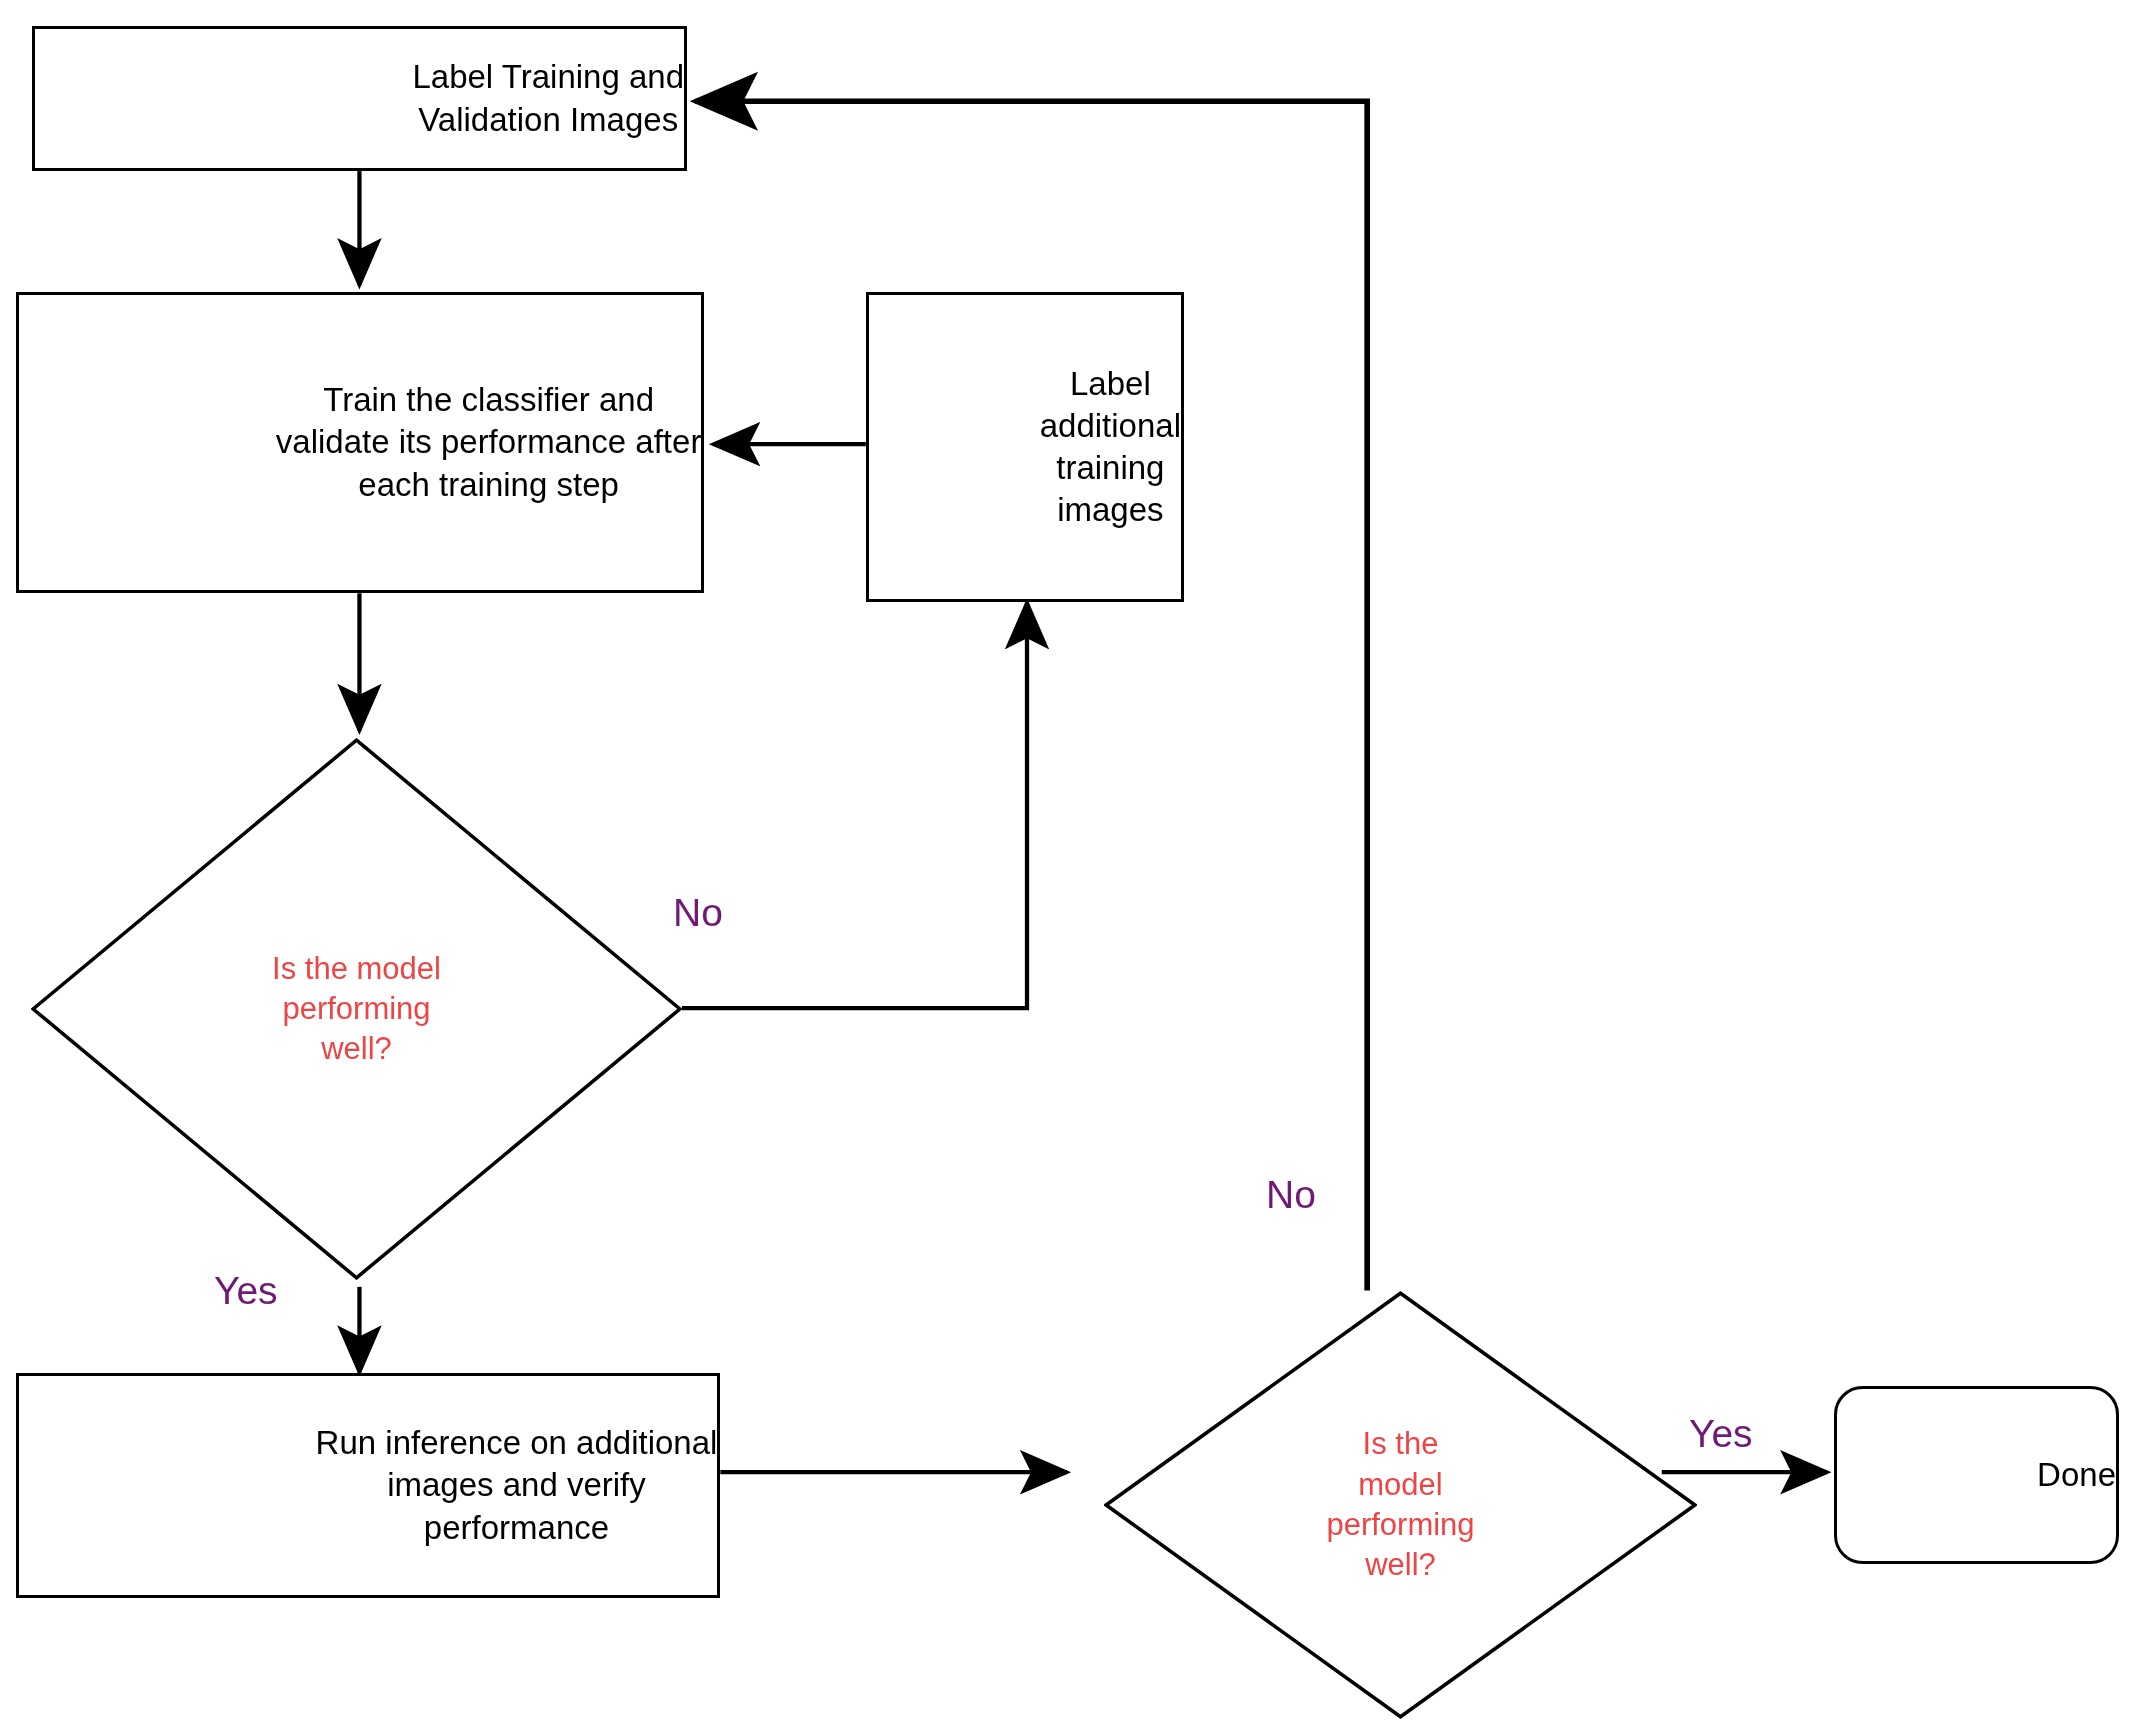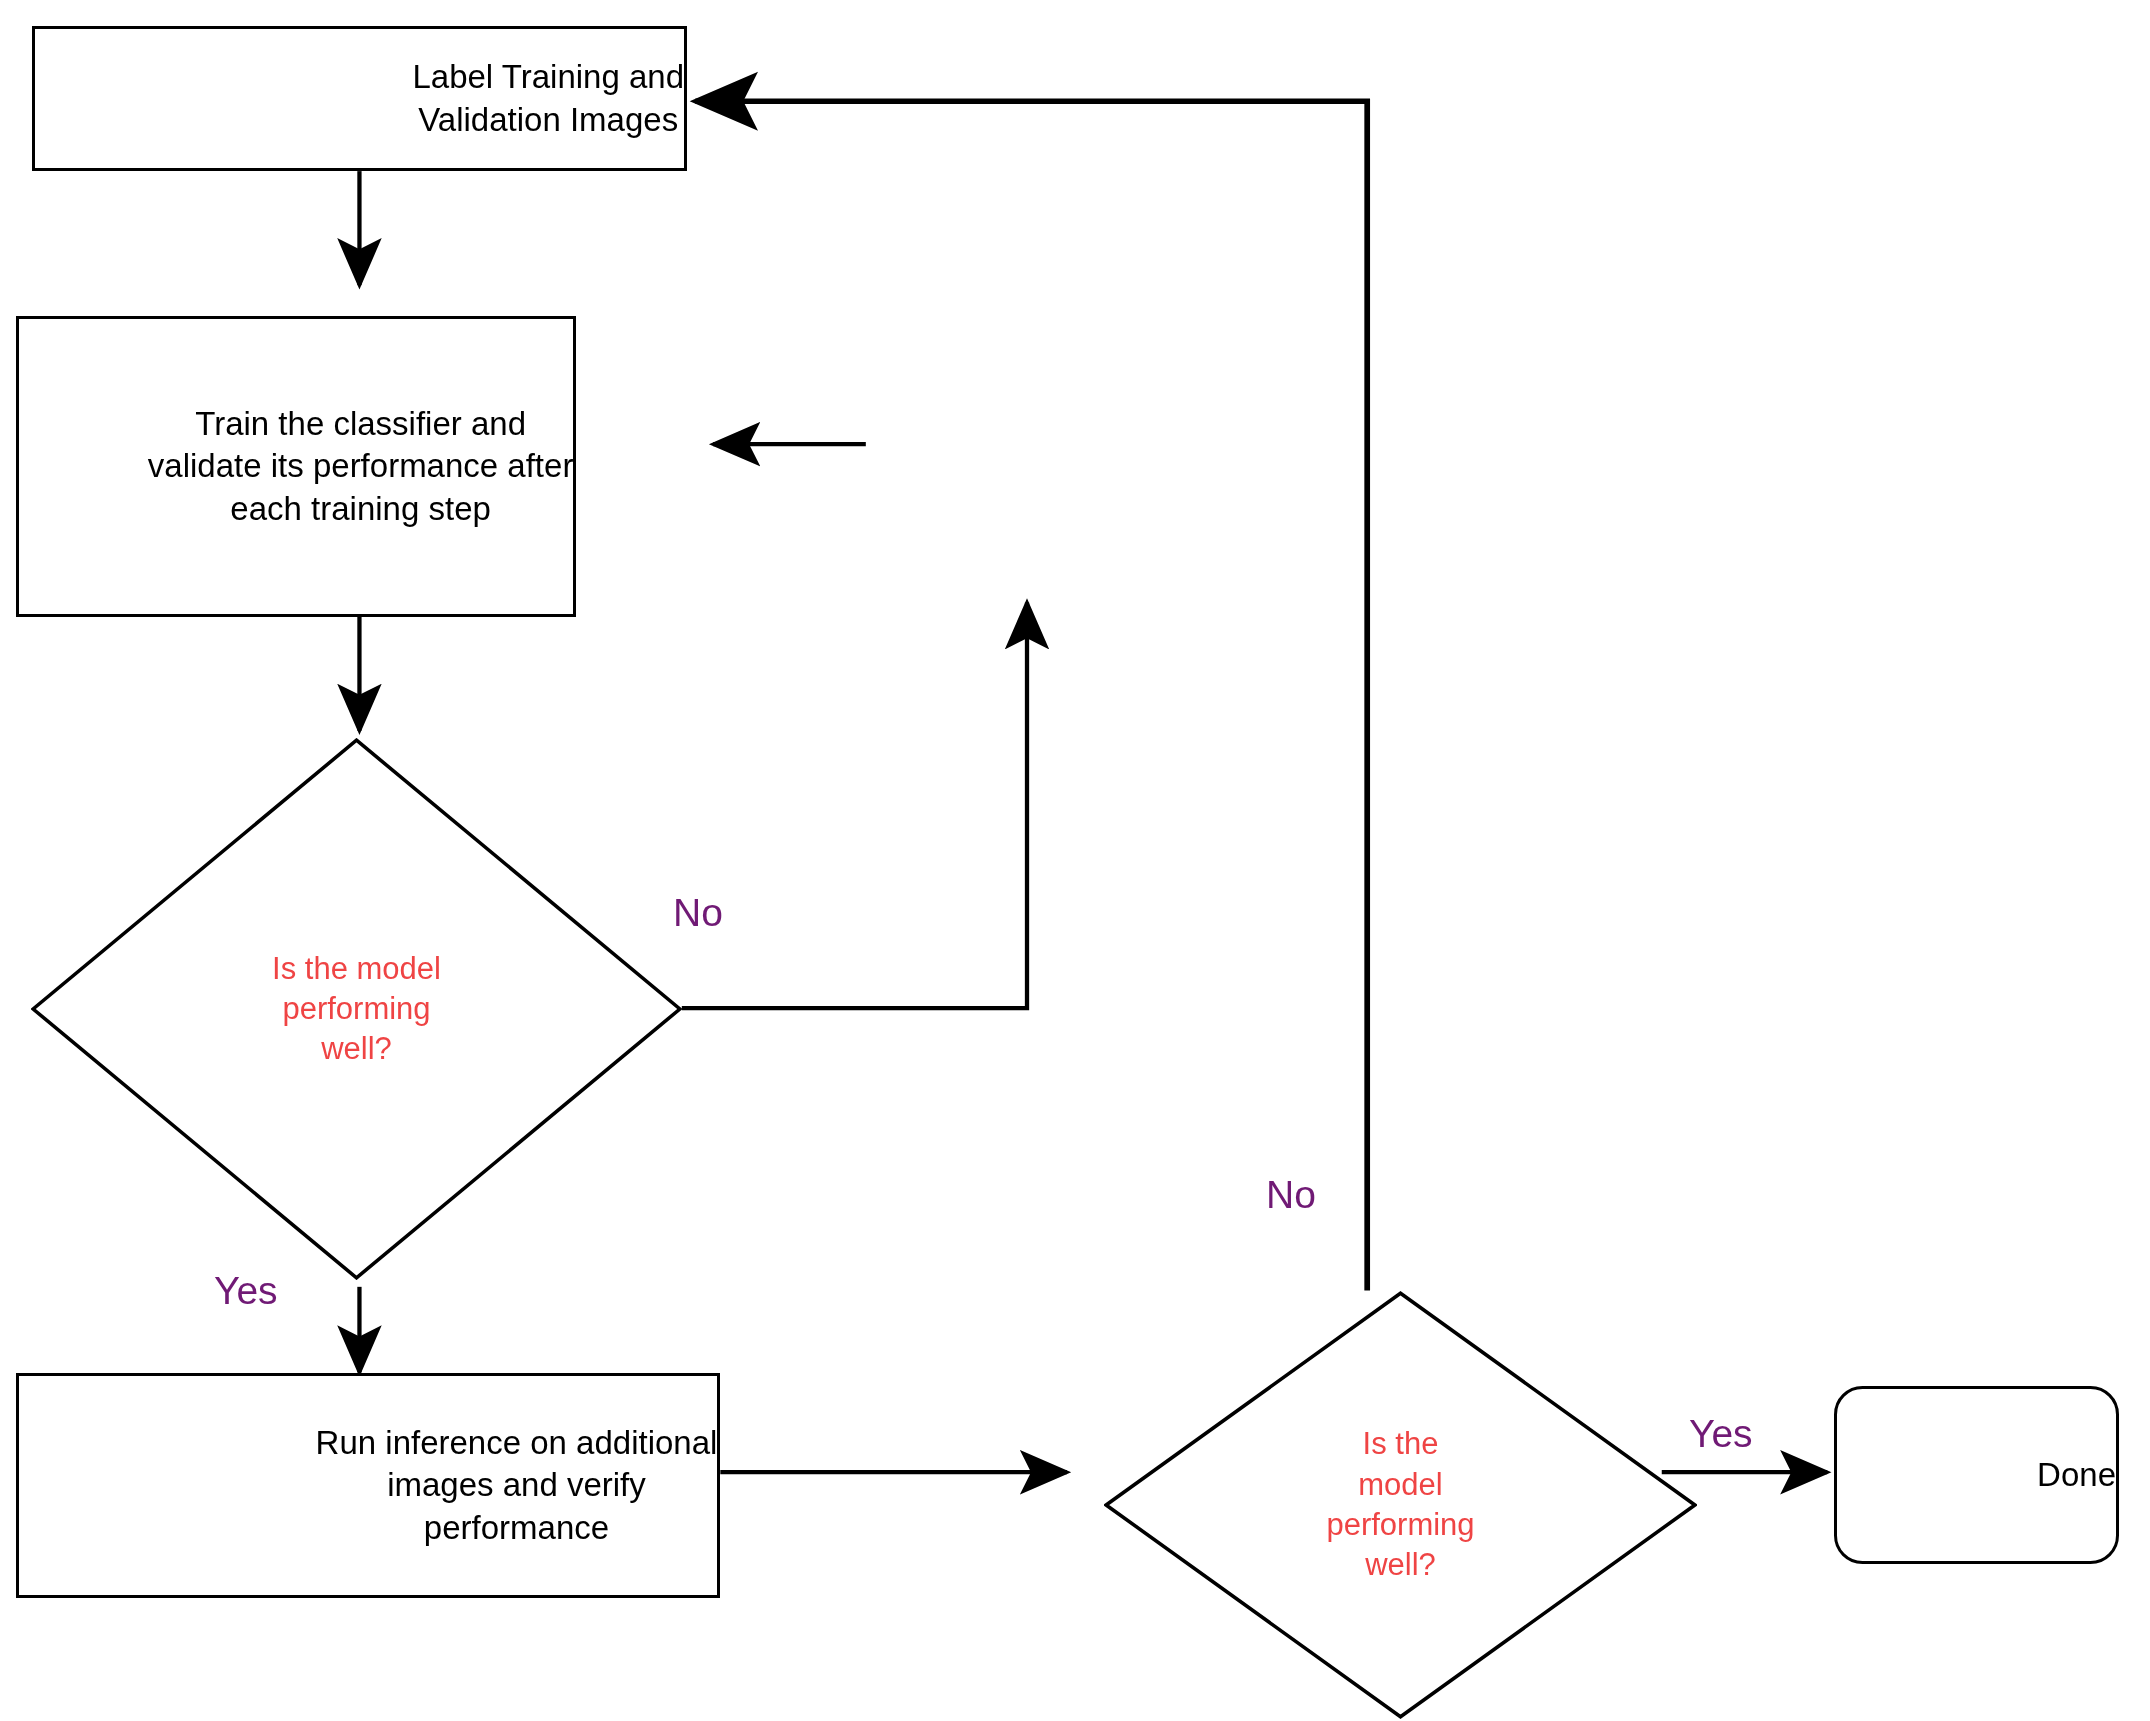--- a/index.html
+++ b/index.html
@@ -96,26 +96,32 @@
     <path d="M 2330,2065 L 2562,2065" stroke="#000000" stroke-width="6" fill="none" marker-end="url(#arrow)"></path>
 
     <path d="M 1917,1810 L 1917,142 L 975,142" stroke="#000000" stroke-width="8" fill="none" marker-end="url(#arrow)"></path>
   </svg>
 
   <div class="node proc" style="left:32px; top:26px; width:655px; height:145px;">
     <span>Label Training and
 Validation Images</span>
   </div>
 
-  <div class="node proc" style="left:16.4px; top:292px; width:560px; height:301px;margin-top:24px;">
+  <div class="node proc" style="left:16.4px; top:292px; width:688px; height:301px;">
     <span>Train the classifier and
 validate its performance after
 each training step</span>
   </div>
 
+  <div class="node proc" style="left:866px; top:292px; width:318px; height:310px;">
+    <span>Label
+additional
+training
+images</span>
+  </div>
 
   <div class="diamond-wrap" style="left:31px; top:738px; width:651px; height:542px;">
     <svg width="651" height="542" viewBox="0 0 913 760">
       <polygon points="456.5,3 910,380 456.5,757 3,380" fill="#ffffff" stroke="#000000" stroke-width="5"></polygon>
     </svg>
     <div class="diamond-label">Is the model
 performing
 well?</div>
   </div>
 

